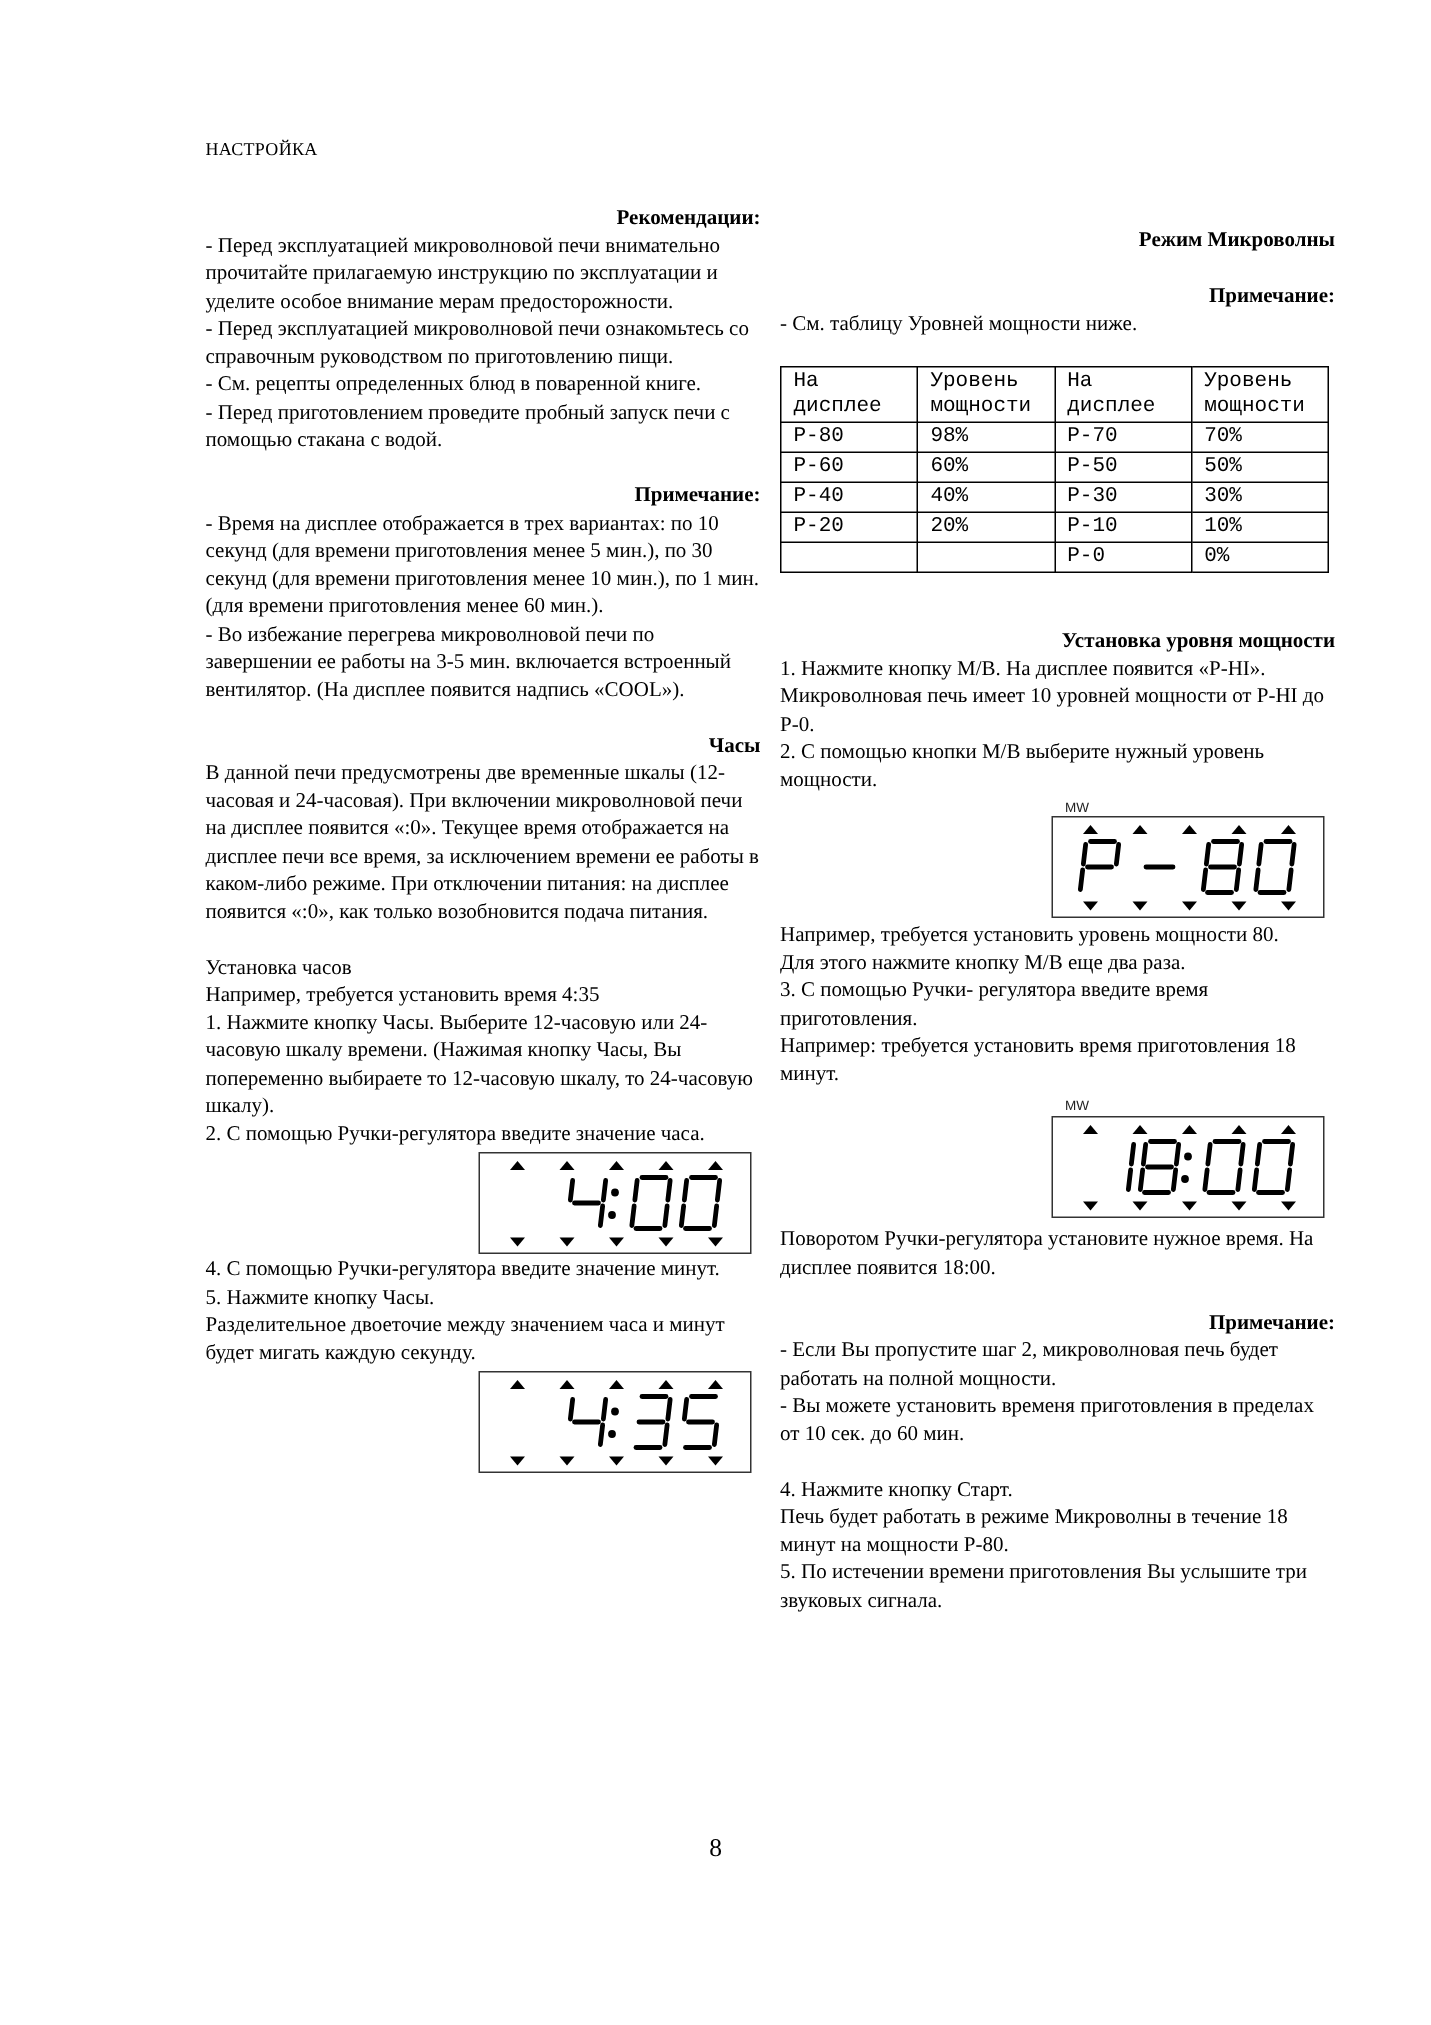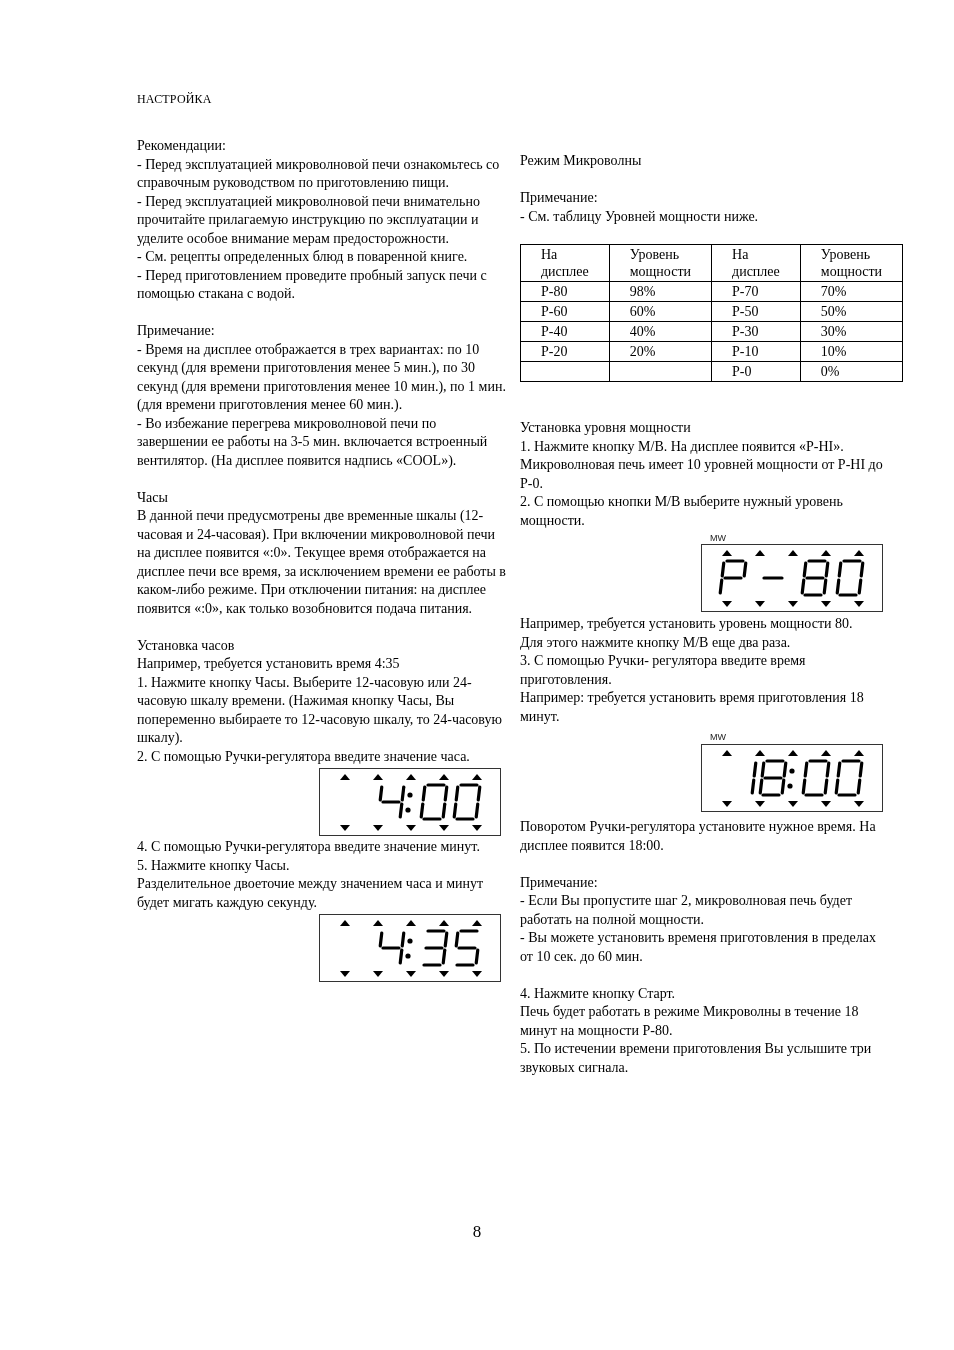--- a/index.html
+++ b/index.html
@@ -3,39 +3,39 @@
 <meta charset="utf-8">
 <style>
   html, body { margin: 0; padding: 0; background: #ffffff; }
   body { width: 954px; height: 1350px; position: relative; overflow: hidden;
          font-family: "Liberation Serif", serif; color: #000; }
   .page-title { position: absolute; left: 137px; top: 92px; font-size: 12px; letter-spacing: 0.2px; }
   .col { position: absolute; font-size: 14px; line-height: 18.5px; }
   .col-left { left: 137px; top: 137px; width: 370px; }
   .col-right { left: 520px; top: 152px; width: 370px; }
   .col p { margin: 0; }
-  .b { font-weight: normal; }
+  .b { font-weight: bold; text-align: right; }
   .gap { height: 18.5px; }
   table.power { border-collapse: collapse; width: 366px; font-size: 14px; line-height: 17px; margin-top: 18px; }
-  table.power td { border: 1px solid #000; padding: 1px 20px; vertical-align: top; width: 25%; height: 17px; }
+  table.power td { border: 1px solid #000; padding: 1px 8px; vertical-align: top; width: 25%; height: 17px; font-family: Liberation Mono, monospace; }
   .lcd-wrap { position: relative; }
   .lcd-mw { position: absolute; font-family: "Liberation Sans", sans-serif; font-size: 9px; color:#222; }
   .lcd { position: absolute; border: 1.3px solid #333; background: #fff; }
   .lcd svg { display: block; }
   .page-number { position: absolute; left: 0; width: 954px; top: 1222px; text-align: center; font-size: 17px; }
 </style>
 </head>
 <body>
 
 <div class="page-title">НАСТРОЙКА</div>
 
 <div class="col col-left">
   <p class="b">Рекомендации:</p>
+  <p>- Перед эксплуатацией микроволновой печи внимательно прочитайте прилагаемую инструкцию по эксплуатации и уделите особое внимание мерам предосторожности.</p>
   <p>- Перед эксплуатацией микроволновой печи ознакомьтесь со справочным руководством по приготовлению пищи.</p>
-  <p>- Перед эксплуатацией микроволновой печи внимательно прочитайте прилагаемую инструкцию по эксплуатации и уделите особое внимание мерам предосторожности.</p>
   <p>- См. рецепты определенных блюд в поваренной книге.</p>
   <p>- Перед приготовлением проведите пробный запуск печи с помощью стакана с водой.</p>
   <div class="gap"></div>
   <p class="b">Примечание:</p>
   <p>- Время на дисплее отображается в трех вариантах: по 10 секунд (для времени приготовления менее 5 мин.), по 30 секунд (для времени приготовления менее 10 мин.), по 1 мин. (для времени приготовления менее 60 мин.).</p>
   <p>- Во избежание перегрева микроволновой печи по завершении ее работы на 3-5 мин. включается встроенный вентилятор. (На дисплее появится надпись «COOL»).</p>
   <div class="gap"></div>
   <p class="b">Часы</p>
   <p>В данной печи предусмотрены две временные шкалы (12-часовая и 24-часовая). При включении микроволновой печи на дисплее появится «:0». Текущее время отображается на дисплее печи все время, за исключением времени ее работы в каком-либо режиме. При отключении питания: на дисплее появится «:0», как только возобновится подача питания.</p>
   <div class="gap"></div>

